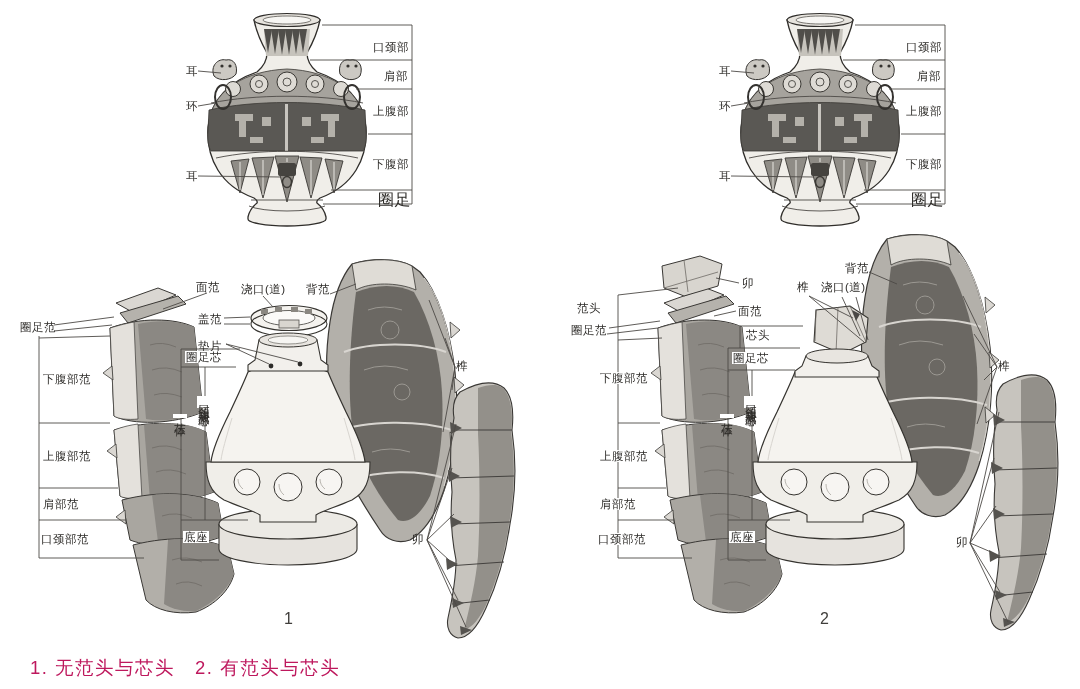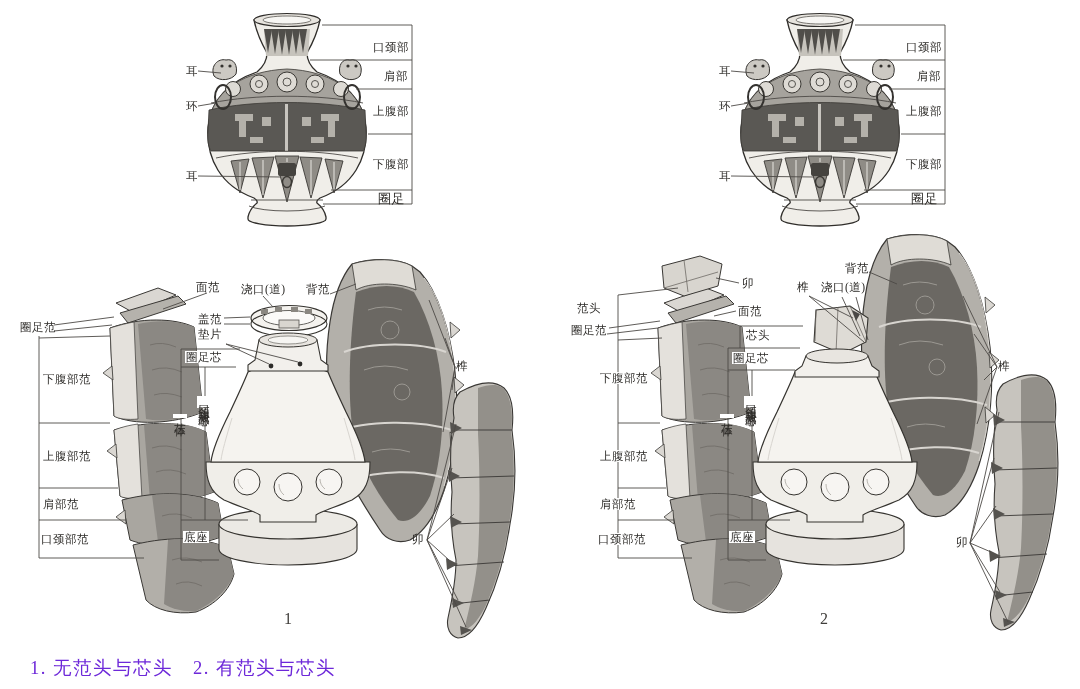--- a/index.html
+++ b/index.html
@@ -1,25 +1,25 @@
 <!DOCTYPE html>
 <html><head>
 <meta charset="utf-8">
 <style>
   html,body{margin:0;padding:0;background:#ffffff;}
   #canvas{position:relative;width:1080px;height:689px;background:#ffffff;overflow:hidden;
-          font-family:Liberation Serif, serif;}
+          font-family:Liberation Sans, sans-serif;}
   #art{position:absolute;left:0;top:0;}
   .lbl{position:absolute;font-size:11.5px;line-height:1.05;color:#2d2b28;white-space:nowrap;
        letter-spacing:0.5px;}
   .bg{background:#ffffff;padding:0 1px;}
   .vlbl{writing-mode:vertical-rl;text-orientation:upright;white-space:normal;letter-spacing:2px;}
-  .small{font-size:13px;}
+  .small{font-size:16px;}
   .fignum{position:absolute;font-size:16px;color:#403e3b;}
-  #caption{position:absolute;left:30px;top:655px;font-size:18.5px;color:#6d28d9;letter-spacing:1.5px;}
+  #caption{position:absolute;left:30px;top:655px;font-size:18.5px;color:#be185d;letter-spacing:1.5px;}
   .ln{stroke:#4d4a46;stroke-width:0.9;fill:none;}
 </style>
 </head>
 <body>
 
 <div id="canvas">
 
 <svg id="art" width="1080" height="689" viewBox="0 0 1080 689">
   <defs>
 
@@ -354,21 +354,21 @@
 
 <span class="lbl" style="left:20px;top:321px">圈足范</span>
 <span class="lbl bg" style="left:42px;top:373px">下腹部范</span>
 <span class="lbl bg" style="left:42px;top:450px">上腹部范</span>
 <span class="lbl bg" style="left:42px;top:498px">肩部范</span>
 <span class="lbl bg" style="left:40px;top:533px">口颈部范</span>
 <span class="lbl" style="left:196px;top:281px">面范</span>
 <span class="lbl" style="left:241px;top:283px">浇口(道)</span>
 <span class="lbl" style="left:306px;top:283px">背范</span>
 <span class="lbl" style="left:198px;top:313px">盖范</span>
-<span class="lbl" style="left:198px;top:328px">垫片</span>
+<span class="lbl" style="left:198px;top:340px">垫片</span>
 <span class="lbl bg" style="left:185px;top:351px">圈足芯</span>
 <span class="lbl vlbl bg" style="left:173px;top:414px">芯体</span>
 <span class="lbl vlbl bg" style="left:197px;top:396px">口颈肩腹部芯</span>
 <span class="lbl bg" style="left:183px;top:531px">底座</span>
 <span class="lbl" style="left:456px;top:360px">榫</span>
 <span class="lbl" style="left:412px;top:533px">卯</span>
 
 <span class="lbl bg" style="left:576px;top:302px">范头</span>
 <span class="lbl" style="left:571px;top:324px">圈足范</span>
 <span class="lbl bg" style="left:599px;top:372px">下腹部范</span>

